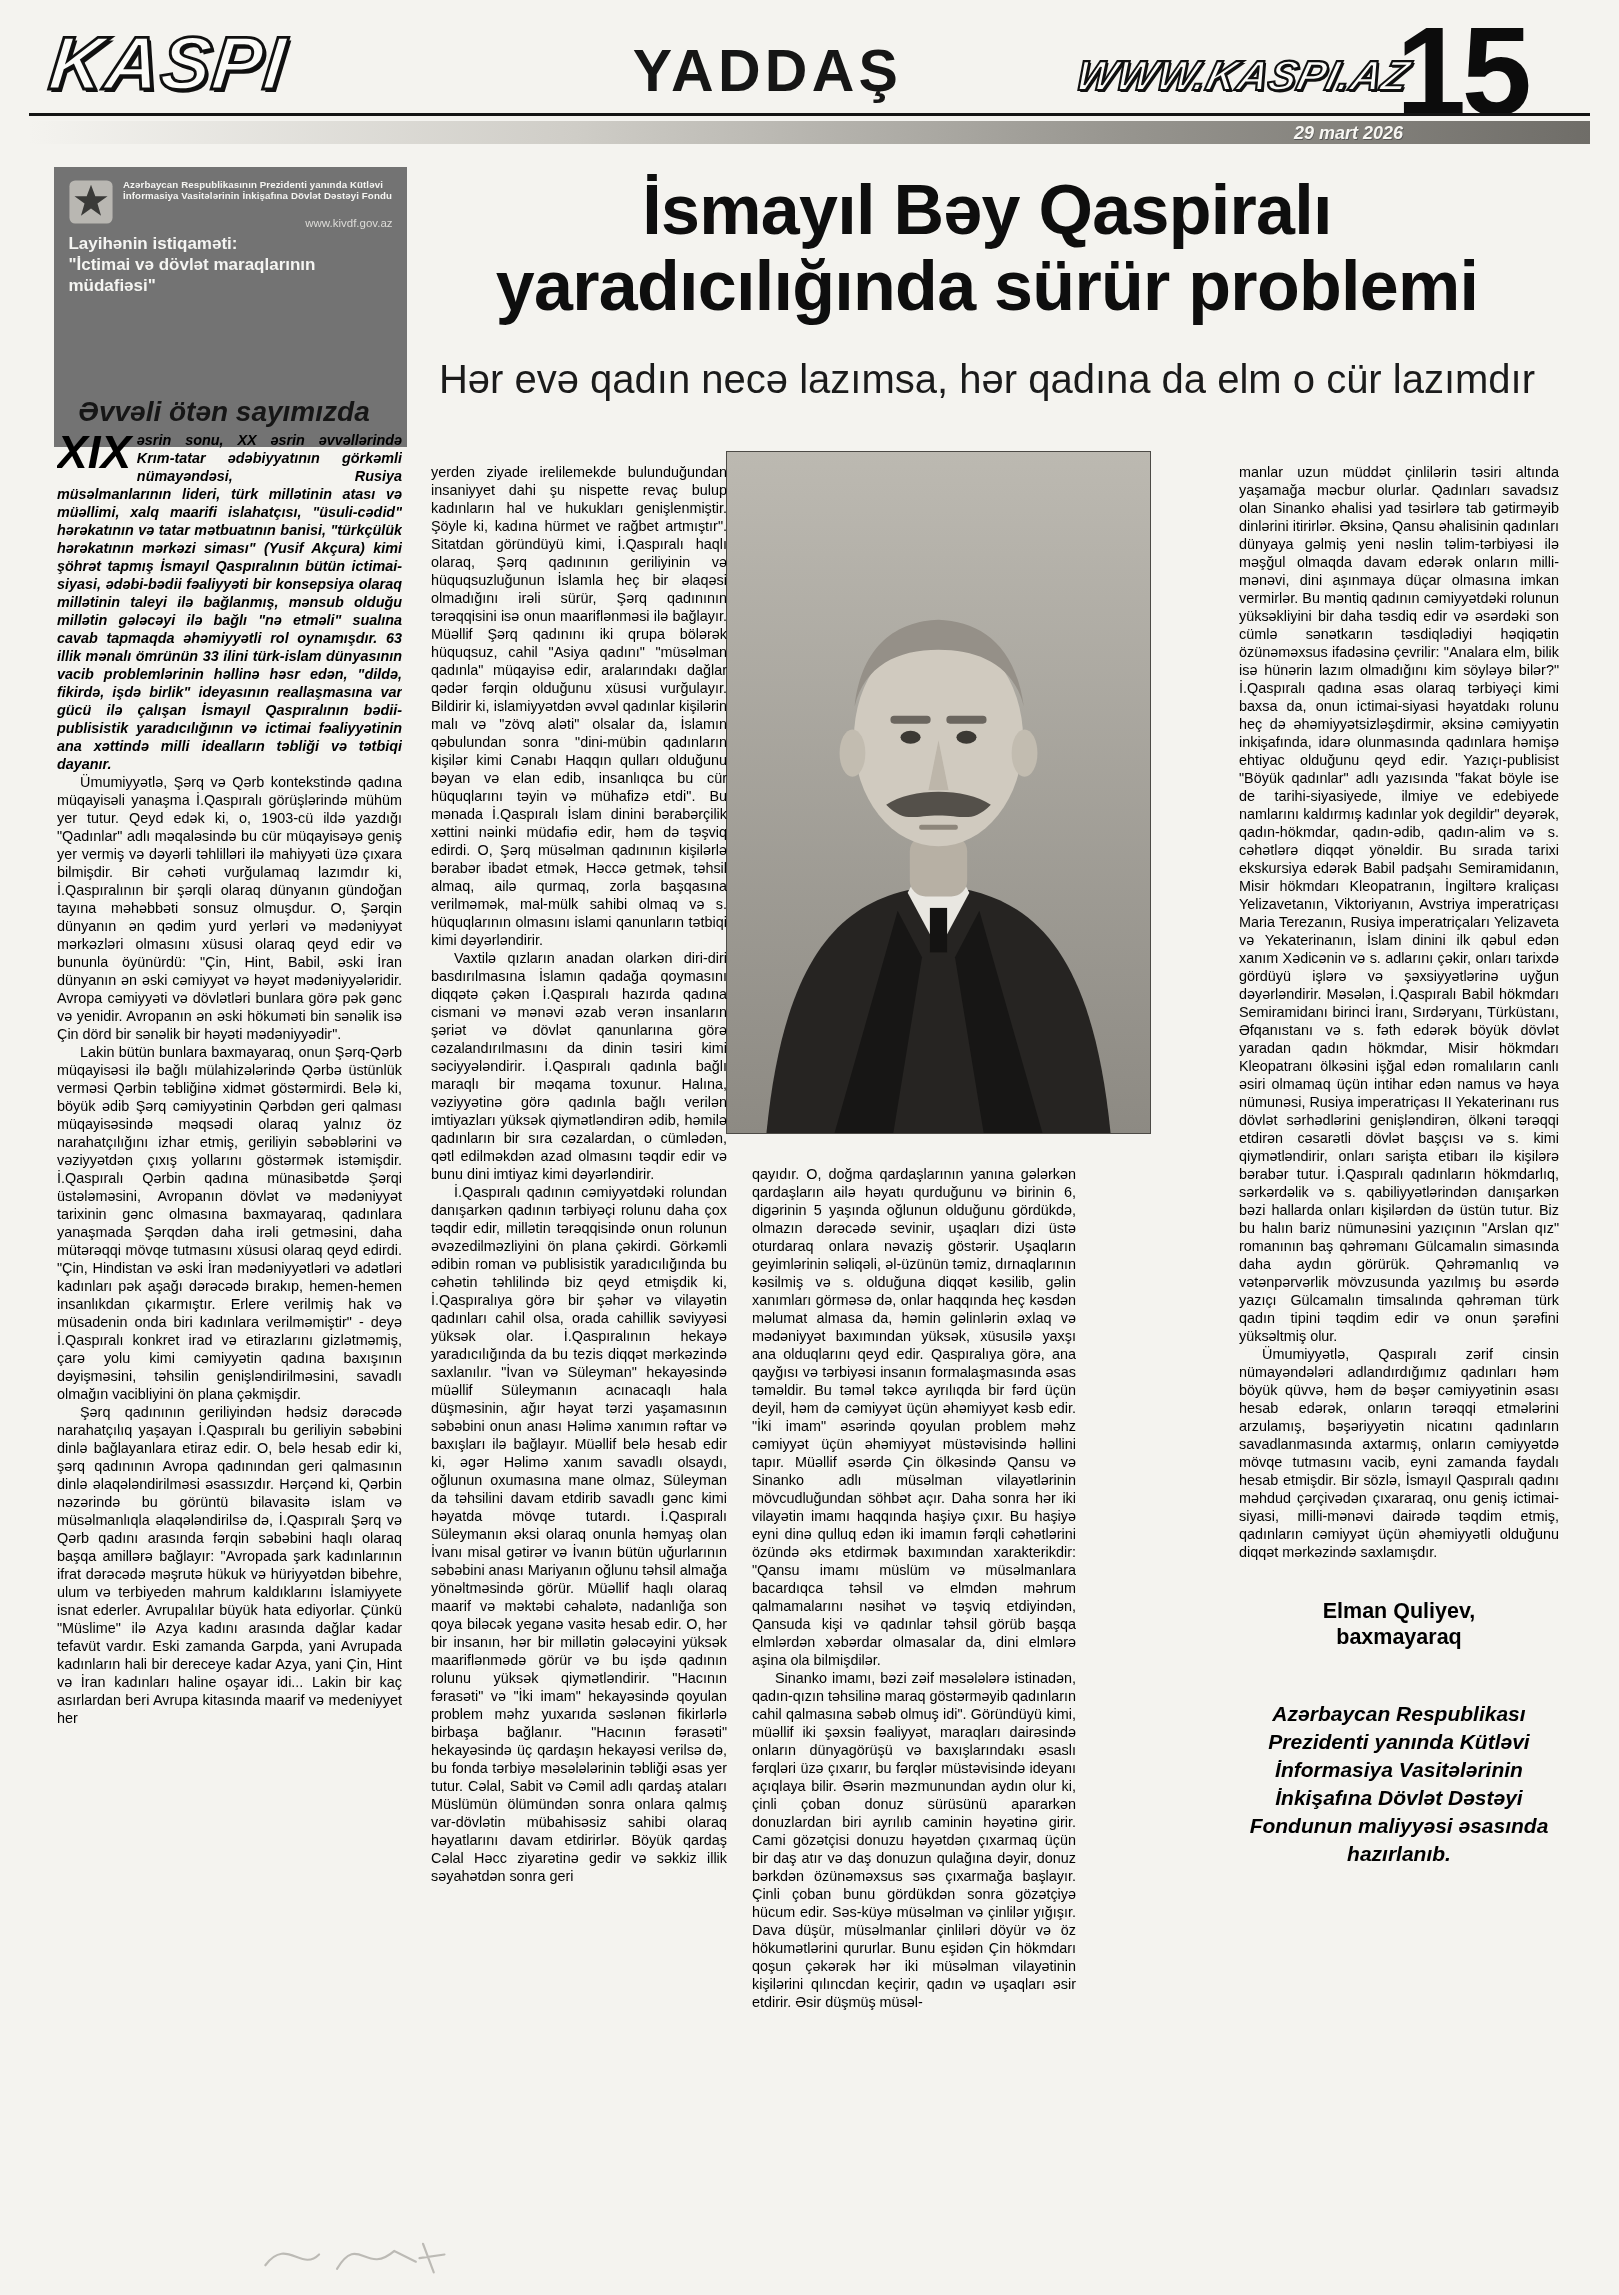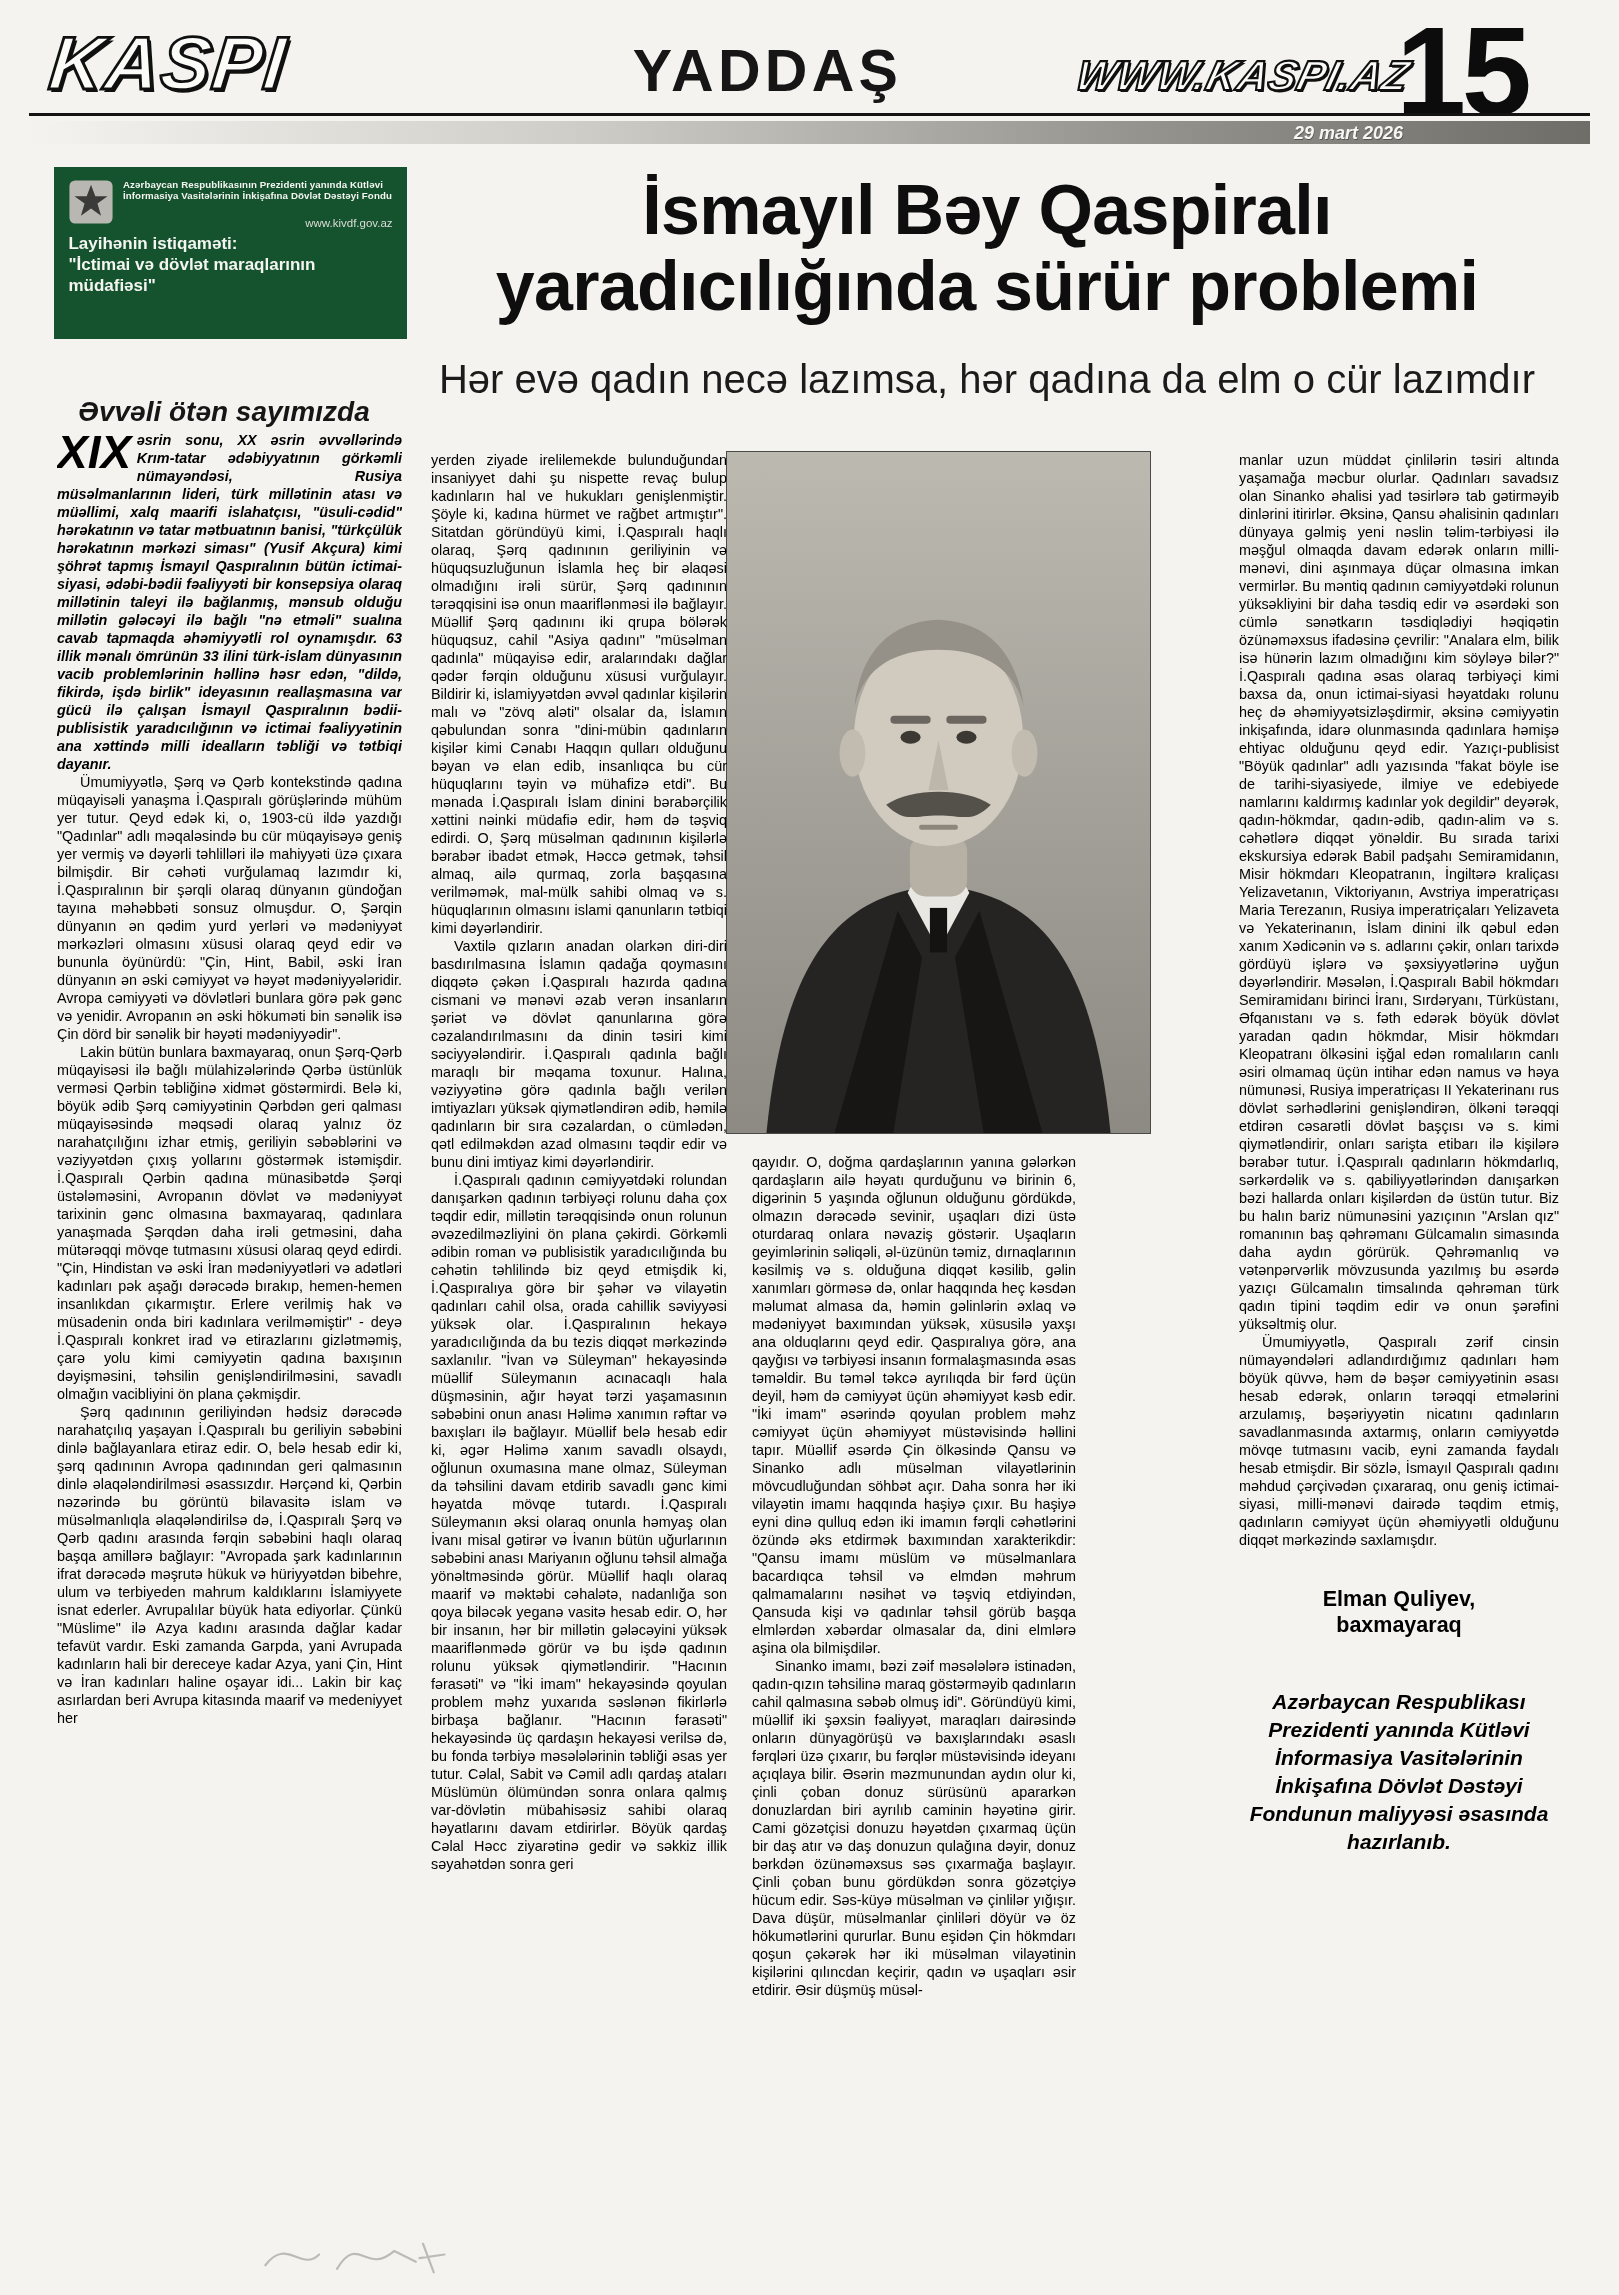--- a/index.html
+++ b/index.html
@@ -49,22 +49,22 @@
     background:linear-gradient(to right,#f4f3ef 0%,#cfcdc7 35%,#97958f 70%,#6f6d68 100%);
   }
   .date-strip .date {
     position:absolute; right:187px; top:2.2px;
     color:#f7f6f2; font-weight:700; font-style:italic; font-size:18px;
     text-shadow:0.7px 0.7px 0 #555;
   }
 
   
   .kivdf {
-    position:absolute; left:54px; top:167px; width:353px; height:172px;
-    background:#14532d; color:#f5f5f2;
+    position:absolute; left:54px; top:167px; width:353px; height:280px;
+    background:#737373; color:#f5f5f2;
     padding:11.5px 14.4px; box-sizing:border-box;
   }
   .kivdf-top { display:flex; gap:8.6px; align-items:flex-start; }
   .kivdf-top-text { font-size:9.7px; line-height:11.5px; font-weight:700; letter-spacing:0.1px; }
   .kivdf-name { font-size:69px; font-weight:800; letter-spacing:2.2px; line-height:72px; margin-top:1.4px; }
   .kivdf-url { text-align:right; font-size:11.5px; margin-top:-10px; color:#dddcd8; }
   .kivdf-dir-label { font-size:17px; font-weight:700; margin-top:5.7px; }
   .kivdf-dir-value { font-size:17px; font-weight:700; line-height:21px; }
 
   .continuation {
@@ -86,21 +86,21 @@
   }
 
   
   .col {
     position:absolute;
     font-size:14.4px; line-height:18px;
     text-align:justify; overflow:hidden;
     color:#000000;
   }
   .col p { margin:0; text-indent:23px; }
-  .col p.flush { text-indent:0; }
+  .col p.flush { text-indent:0;margin-top:12px; }
   #col1 { left:57px;  top:431px;  width:345px; height:1838px; }
   #col2 { left:431px; top:451px;  width:296px; height:1794px; }
   #col3 { left:752px;top:1153px; width:324px; height:1105px; }
   #col4 { left:1239px;top:451px;  width:320px; height:1759px; }
 
   .intro { font-style:italic; font-weight:700; text-indent:0 !important; }
   .dropcap {
     float:left; font-size:46px; line-height:36px;
     font-weight:800; font-style:italic; padding:2.9px 5.7px 0 0;
   }

